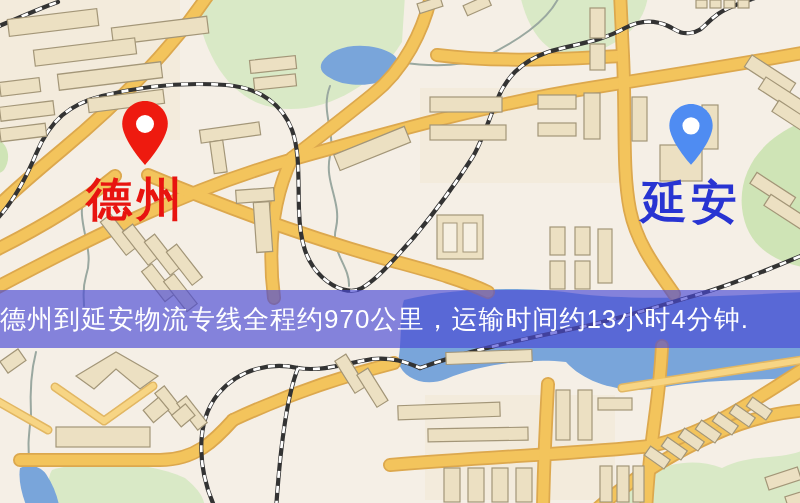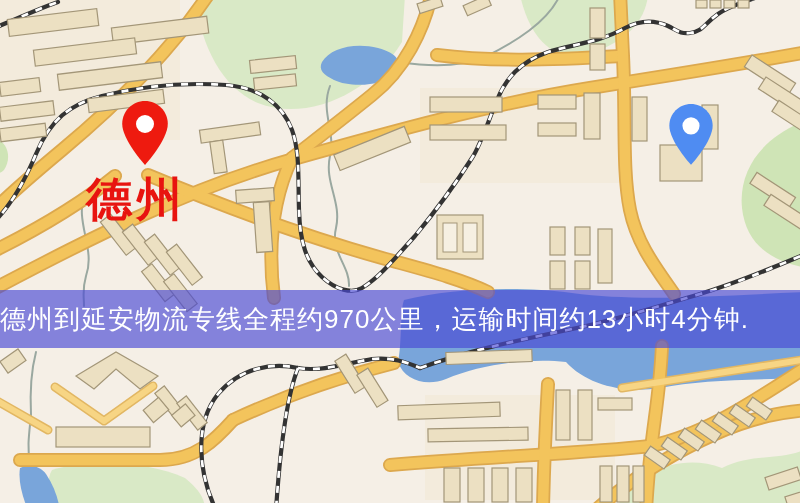--- a/index.html
+++ b/index.html
@@ -239,18 +239,19 @@
     <path d="M0,0 C-12.6,0 -22.8,10.2 -22.8,22.8 C-22.8,39 0,64 0,64 C0,64 22.8,39 22.8,22.8 C22.8,10.2 12.6,0 0,0 Z" fill="#ee1a0f"></path>
     <circle cx="0" cy="23" r="9" fill="#ffffff"></circle>
   </g>
   <g transform="translate(691,104) scale(0.95)">
     <path d="M0,0 C-12.6,0 -22.8,10.2 -22.8,22.8 C-22.8,39 0,64 0,64 C0,64 22.8,39 22.8,22.8 C22.8,10.2 12.6,0 0,0 Z" fill="#4f8cf2"></path>
     <circle cx="0" cy="23" r="9" fill="#ffffff"></circle>
   </g>
 </svg>
 
   <div class="city-label origin-label">德州</div>
+  <div class="city-label dest-label">延安</div>
 
   <div class="banner">
     <span>德州到延安物流专线全程约970公里，运输时间约13小时4分钟.</span>
   </div>
 
 </div>
 
 </body></html>

